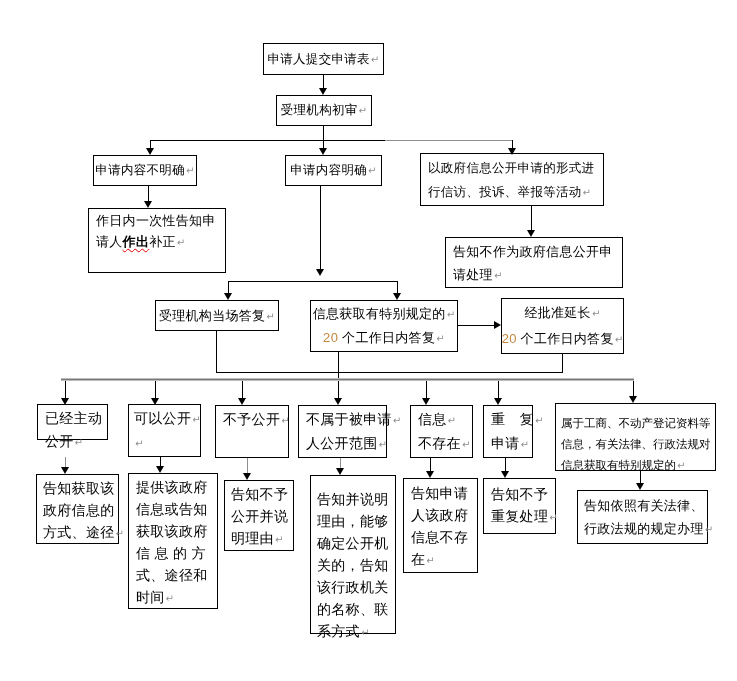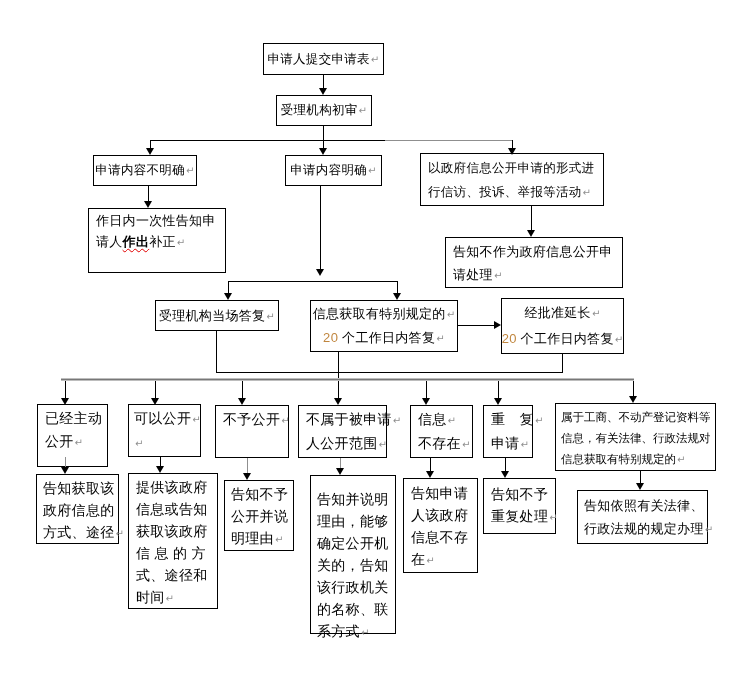--- a/index.html
+++ b/index.html
@@ -65,21 +65,21 @@
     </div>
   <div class="node center sec-mid lh23" style="left:310px;top:300px;width:148px;height:52px">
       <div class="line"><span>信息获取有特别规定的</span><span class="pmark">↵</span></div>
       <div class="line"><span class="num">20</span><span> 个工作日内答复</span><span class="pmark">↵</span></div>
     </div>
   <div class="node center sec-mid lh25" style="left:501px;top:298px;width:123px;height:56px">
       <div class="line"><span>经批准延长</span><span class="pmark">↵</span></div>
       <div class="line"><span class="num">20</span><span> 个工作日内答复</span><span class="pmark">↵</span></div>
     </div>
 
-  <div class="node left sec-bot lh23" style="left:37px;top:404px;width:71px;height:63px">
+  <div class="node left sec-bot lh23" style="left:37px;top:404px;width:71px;height:36px">
       <div class="line"><span>已经主动</span></div>
       <div class="line"><span>公开</span><span class="pmark">↵</span></div>
     </div>
   <div class="node left sec-bot lh23" style="left:128px;top:404px;width:73px;height:53px;padding:2px 5px">
       <div class="line"><span>可以公开</span><span class="pmark">↵</span></div>
       <div class="line"><span class="pmark">↵</span></div>
     </div>
   <div class="node left sec-bot lh23" style="left:215px;top:405px;width:74px;height:53px">
       <div class="line"><span>不予公开</span><span class="pmark">↵</span></div>
     </div>
@@ -88,21 +88,21 @@
       <div class="line"><span>人公开范围</span><span class="pmark">↵</span></div>
     </div>
   <div class="node left sec-bot lh23" style="left:410px;top:405px;width:63px;height:53px">
       <div class="line"><span>信息</span><span class="pmark">↵</span></div>
       <div class="line"><span>不存在</span><span class="pmark">↵</span></div>
     </div>
   <div class="node left sec-bot lh23" style="left:483px;top:405px;width:50px;height:53px">
       <div class="line"><span>重　复</span><span class="pmark">↵</span></div>
       <div class="line"><span>申请</span><span class="pmark">↵</span></div>
     </div>
-  <div class="node left small lh21" style="left:555px;top:403px;width:161px;height:68px;padding:3px 5px">
+  <div class="node left small lh21" style="left:555px;top:403px;width:161px;height:68px;padding:9px 5px">
       <div class="line"><span>属于工商、不动产登记资料等</span></div>
       <div class="line"><span>信息，有关法律、行政法规对</span></div>
       <div class="line"><span>信息获取有特别规定的</span><span class="pmark">↵</span></div>
     </div>
 
   <div class="node left sec-bot lh22" style="left:36px;top:474px;width:83px;height:70px;padding:2px 6px">
       <div class="line"><span>告知获取该</span></div>
       <div class="line"><span>政府信息的</span></div>
       <div class="line"><span>方式、途径</span><span class="pmark">↵</span></div>
     </div>

